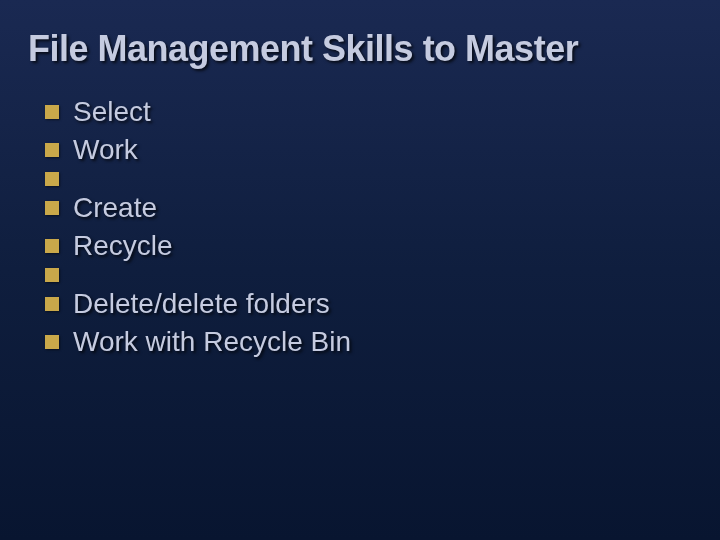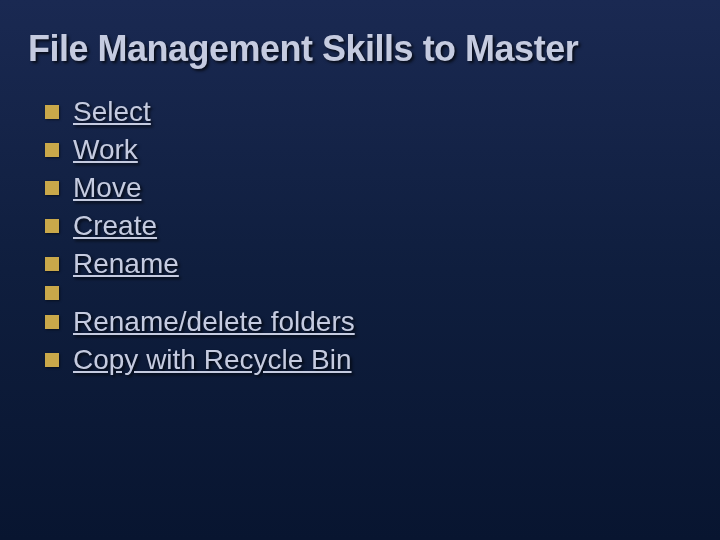--- a/index.html
+++ b/index.html
@@ -37,53 +37,51 @@
       background: #c9a84a;
       margin-right: 14px;
       flex-shrink: 0;
       box-shadow: 1px 1px 2px rgba(0,0,0,0.5);
     }
     .bullet-text {
       color: #c5cbe0;
       font-size: 28px;
       text-shadow: 2px 2px 3px rgba(0,0,0,0.7);
       letter-spacing: 0px;
-      text-decoration: underline;
     }
   </style>
 </head>
 <body>
 
 <div class="slide-title">File Management Skills to Master</div>
 
 <div class="bullet-list">
   <div class="bullet-item">
     <div class="bullet-square"></div>
     <div class="bullet-text">Select</div>
   </div>
   <div class="bullet-item">
     <div class="bullet-square"></div>
     <div class="bullet-text">Work</div>
   </div>
   <div class="bullet-item">
     <div class="bullet-square"></div>
-    <div class="bullet-text">Move</div>
   </div>
   <div class="bullet-item">
     <div class="bullet-square"></div>
     <div class="bullet-text">Create</div>
   </div>
   <div class="bullet-item">
     <div class="bullet-square"></div>
-    <div class="bullet-text">Rename</div>
+    <div class="bullet-text">Recycle</div>
   </div>
   <div class="bullet-item">
     <div class="bullet-square"></div>
   </div>
   <div class="bullet-item">
     <div class="bullet-square"></div>
-    <div class="bullet-text">Rename/delete folders</div>
+    <div class="bullet-text">Delete/delete folders</div>
   </div>
   <div class="bullet-item">
     <div class="bullet-square"></div>
-    <div class="bullet-text">Copy with Recycle Bin</div>
+    <div class="bullet-text">Work with Recycle Bin</div>
   </div>
 </div>
 
 </body></html>

